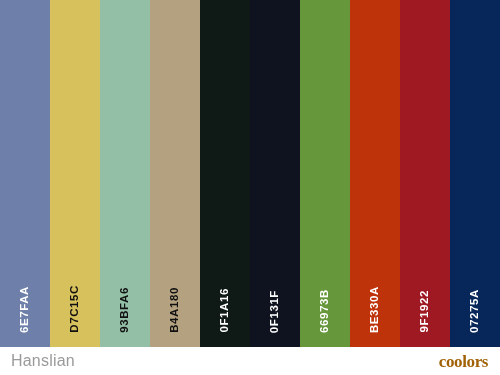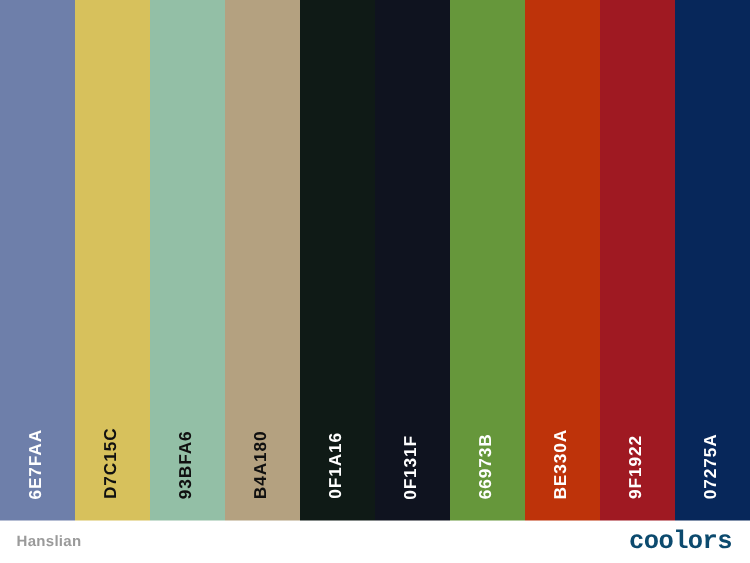--- a/index.html
+++ b/index.html
@@ -62,31 +62,31 @@
     width: 100%;
     background: #ffffff;
     display: flex;
     align-items: center;
     justify-content: space-between;
     padding: 0 12px 0 11px;
     box-sizing: border-box;
   }
   .palette-author {
     font-family: "Liberation Sans", sans-serif;
-    font-size: 10px;
-    font-weight: bold;
+    font-size: 16px;
+    font-weight: normal;
     color: #9a9a9a;
     letter-spacing: 0.2px;
     white-space: nowrap;
   }
   .brand-logo {
-    font-family: Liberation Mono, monospace;
+    font-family: Liberation Serif, serif;
     font-size: 17px;
     font-weight: bold;
-    color: #0c4a6e;
+    color: #a16207;
     letter-spacing: -0.4px;
     line-height: 1;
     white-space: nowrap;
   }
 </style>
 </head>
 <body>
 
 <div class="palette-page">
 

